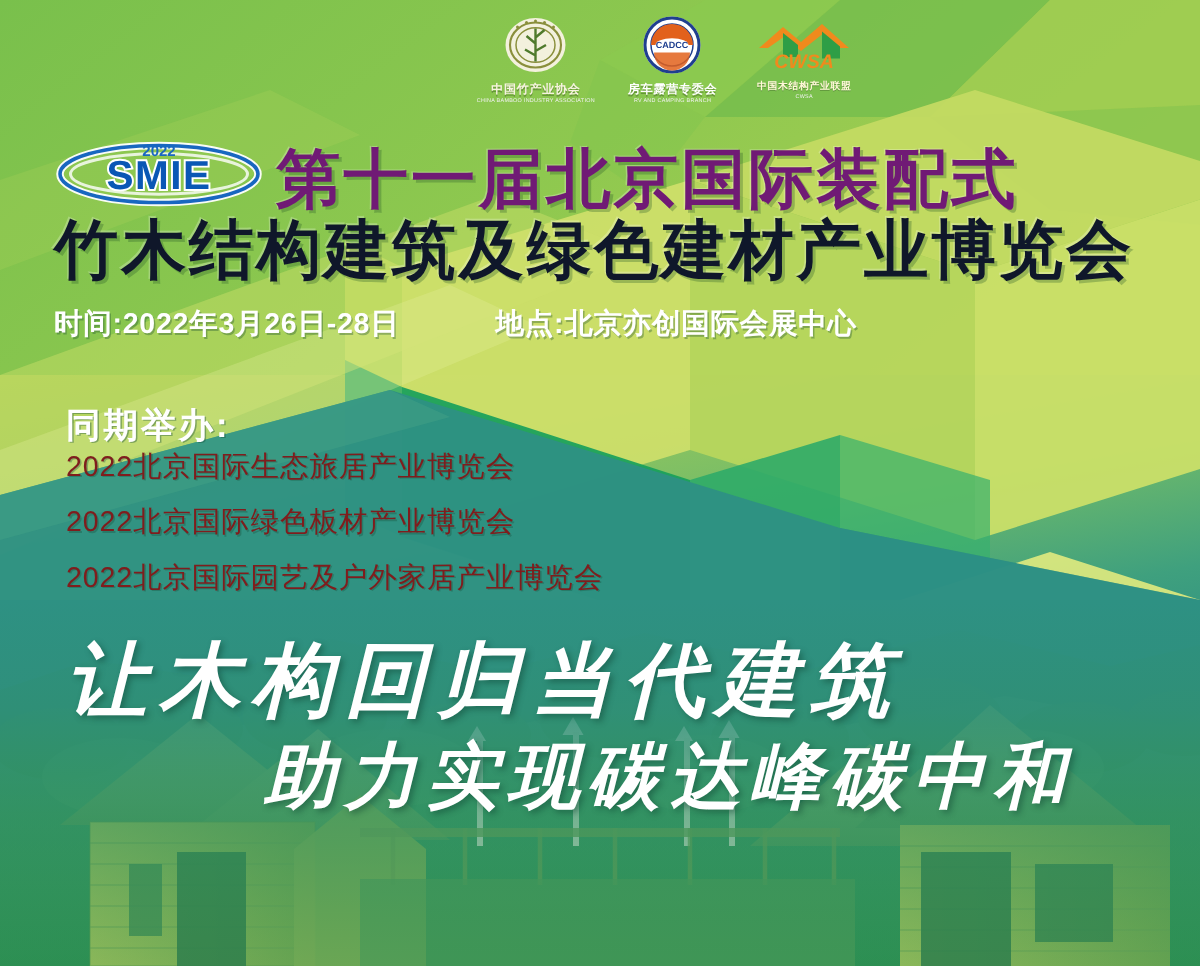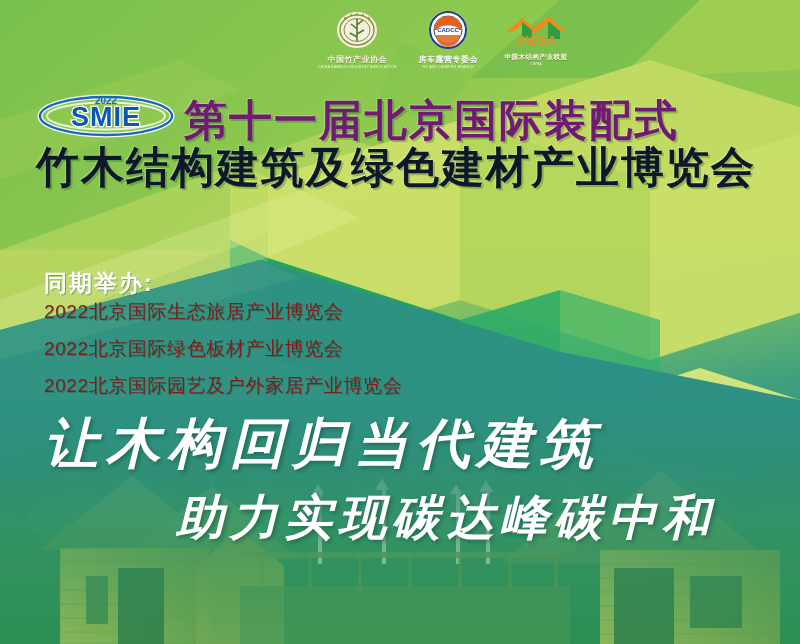--- a/index.html
+++ b/index.html
@@ -79,21 +79,21 @@
   }
   .concurrent-list{ position:absolute; left:44px; top:302px; width:430px; }
   .concurrent-list .ev{
     font-size:19px; color:#7f1d1d; letter-spacing:.6px; line-height:19px;
     margin-bottom:18px; text-shadow:1px 1px 0 rgba(25,80,60,.35);
     white-space:nowrap;
   }
 
   
   .slogan1{
-    position:absolute; left:44px; top:408px;
+    position:absolute; left:44px; top:418px;
     font-family:"Liberation Serif","DejaVu Serif",serif;
     font-size:54px; font-weight:bold; font-style:italic; color:#ffffff;
     letter-spacing:8px; white-space:nowrap;
     text-shadow:2px 2px 4px rgba(10,60,45,.45);
   }
   .slogan2{
     position:absolute; left:176px; top:486px;
     font-family:Liberation Serif, serif;
     font-size:48px; font-weight:bold; font-style:italic; color:#ffffff;
     letter-spacing:6px; white-space:nowrap;
@@ -317,20 +317,24 @@
       <ellipse cx="70" cy="24" rx="66" ry="19" fill="none" stroke="#1867c0" stroke-width="2.4"></ellipse>
       <ellipse cx="70" cy="24" rx="59" ry="13.5" fill="none" stroke="#ffffff" stroke-width="2" opacity="0.8"></ellipse>
       <text x="70" y="12" font-size="10" font-weight="bold" fill="#1867c0" text-anchor="middle" font-family="Liberation Sans, sans-serif">2022</text>
       <text x="70" y="34" font-size="27" font-weight="bold" fill="#0a57b5" text-anchor="middle" stroke="#ffffff" stroke-width="2.6" paint-order="stroke" font-family="Liberation Sans, sans-serif" letter-spacing="1">SMIE</text>
     </svg>
   </div>
 
   <div class="headline">第十一届北京国际装配式</div>
   <div class="headline2">竹木结构建筑及绿色建材产业博览会</div>
 
+  <div class="meta">
+    <span>时间:2022年3月26日-28日</span>
+    <span>地点:北京亦创国际会展中心</span>
+  </div>
 
   <div class="concurrent-title">同期举办:</div>
   <div class="concurrent-list">
     <div class="ev">2022北京国际生态旅居产业博览会</div>
     <div class="ev">2022北京国际绿色板材产业博览会</div>
     <div class="ev">2022北京国际园艺及户外家居产业博览会</div>
   </div>
 
   <div class="slogan1">让木构回归当代建筑</div>
   <div class="slogan2">助力实现碳达峰碳中和</div>

